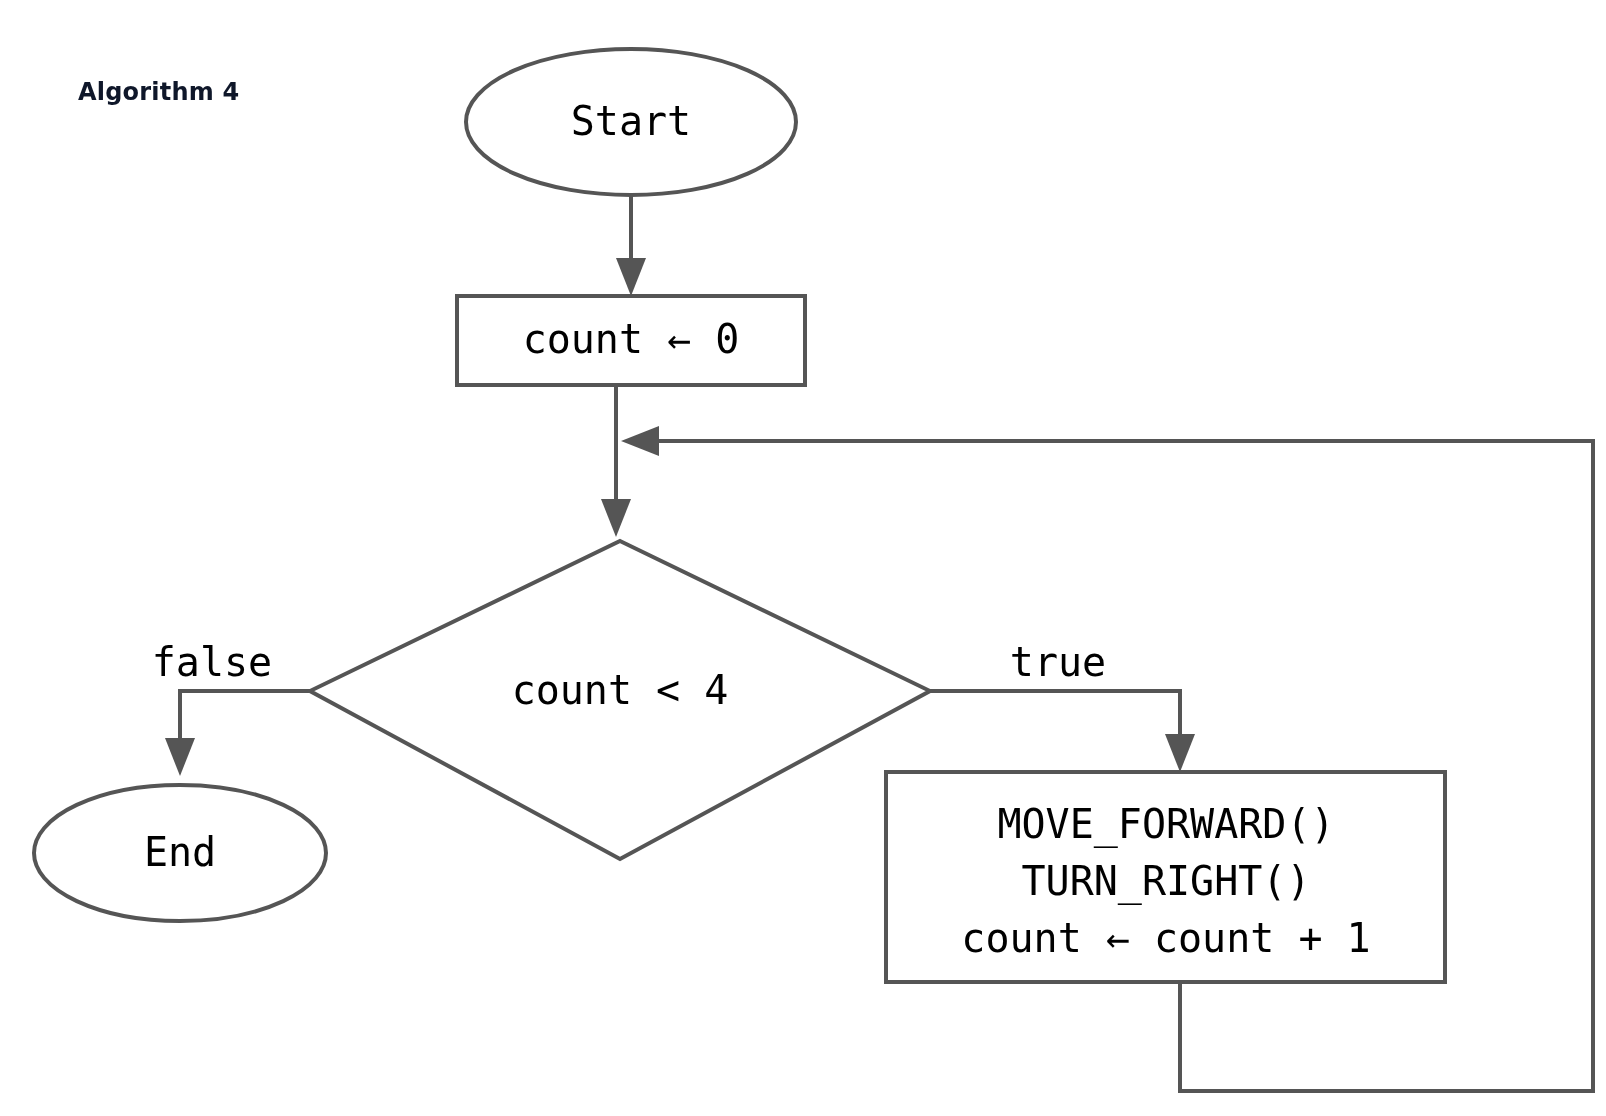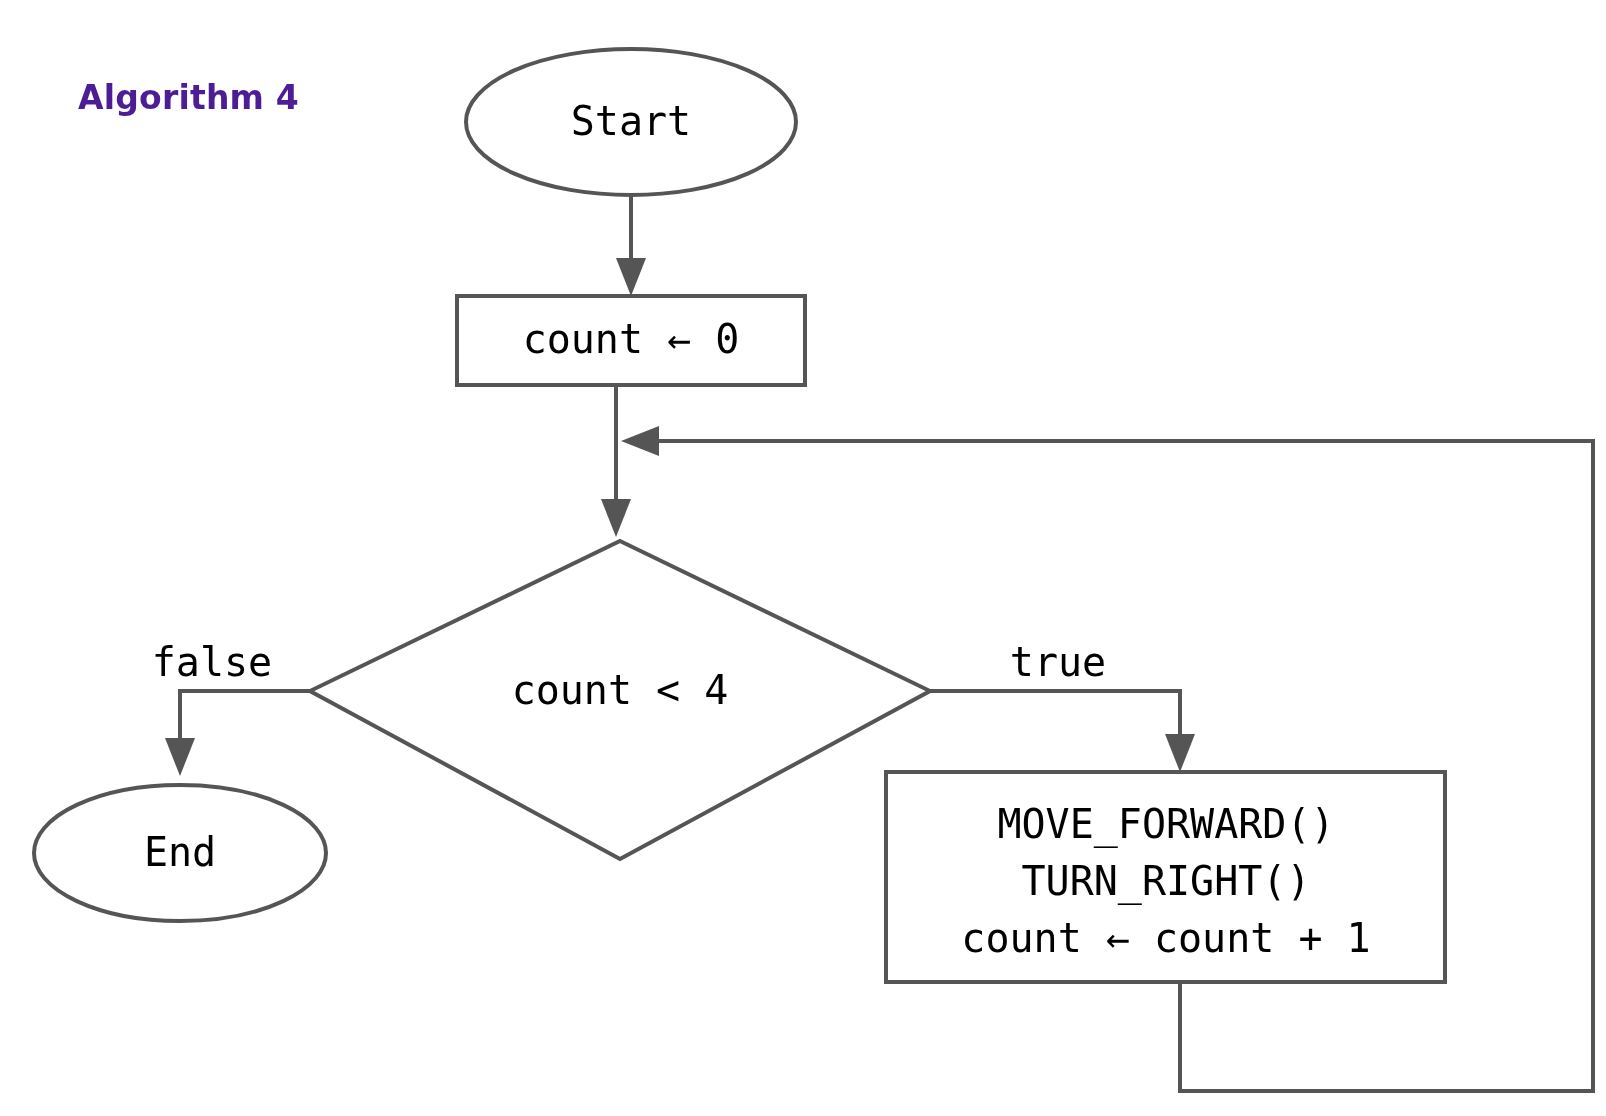--- a/index.html
+++ b/index.html
@@ -52,23 +52,23 @@
     font-size: 40px;
     fill: #000000;
     text-anchor: middle;
     dominant-baseline: middle;
   }
   .diagram-title {
     position: absolute;
     left: 78px;
     top: 78px;
     font-family: "DejaVu Sans", sans-serif;
-    font-size: 33px;
+    font-size: 24px;
     font-weight: bold;
-    color: #4c1d95;
+    color: #0f172a;
     white-space: nowrap;
     letter-spacing: 0.2px;
   }
 </style>
 </head>
 <body>
 
 <div id="canvas">
 
   <div class="diagram-title">Algorithm 4</div>

